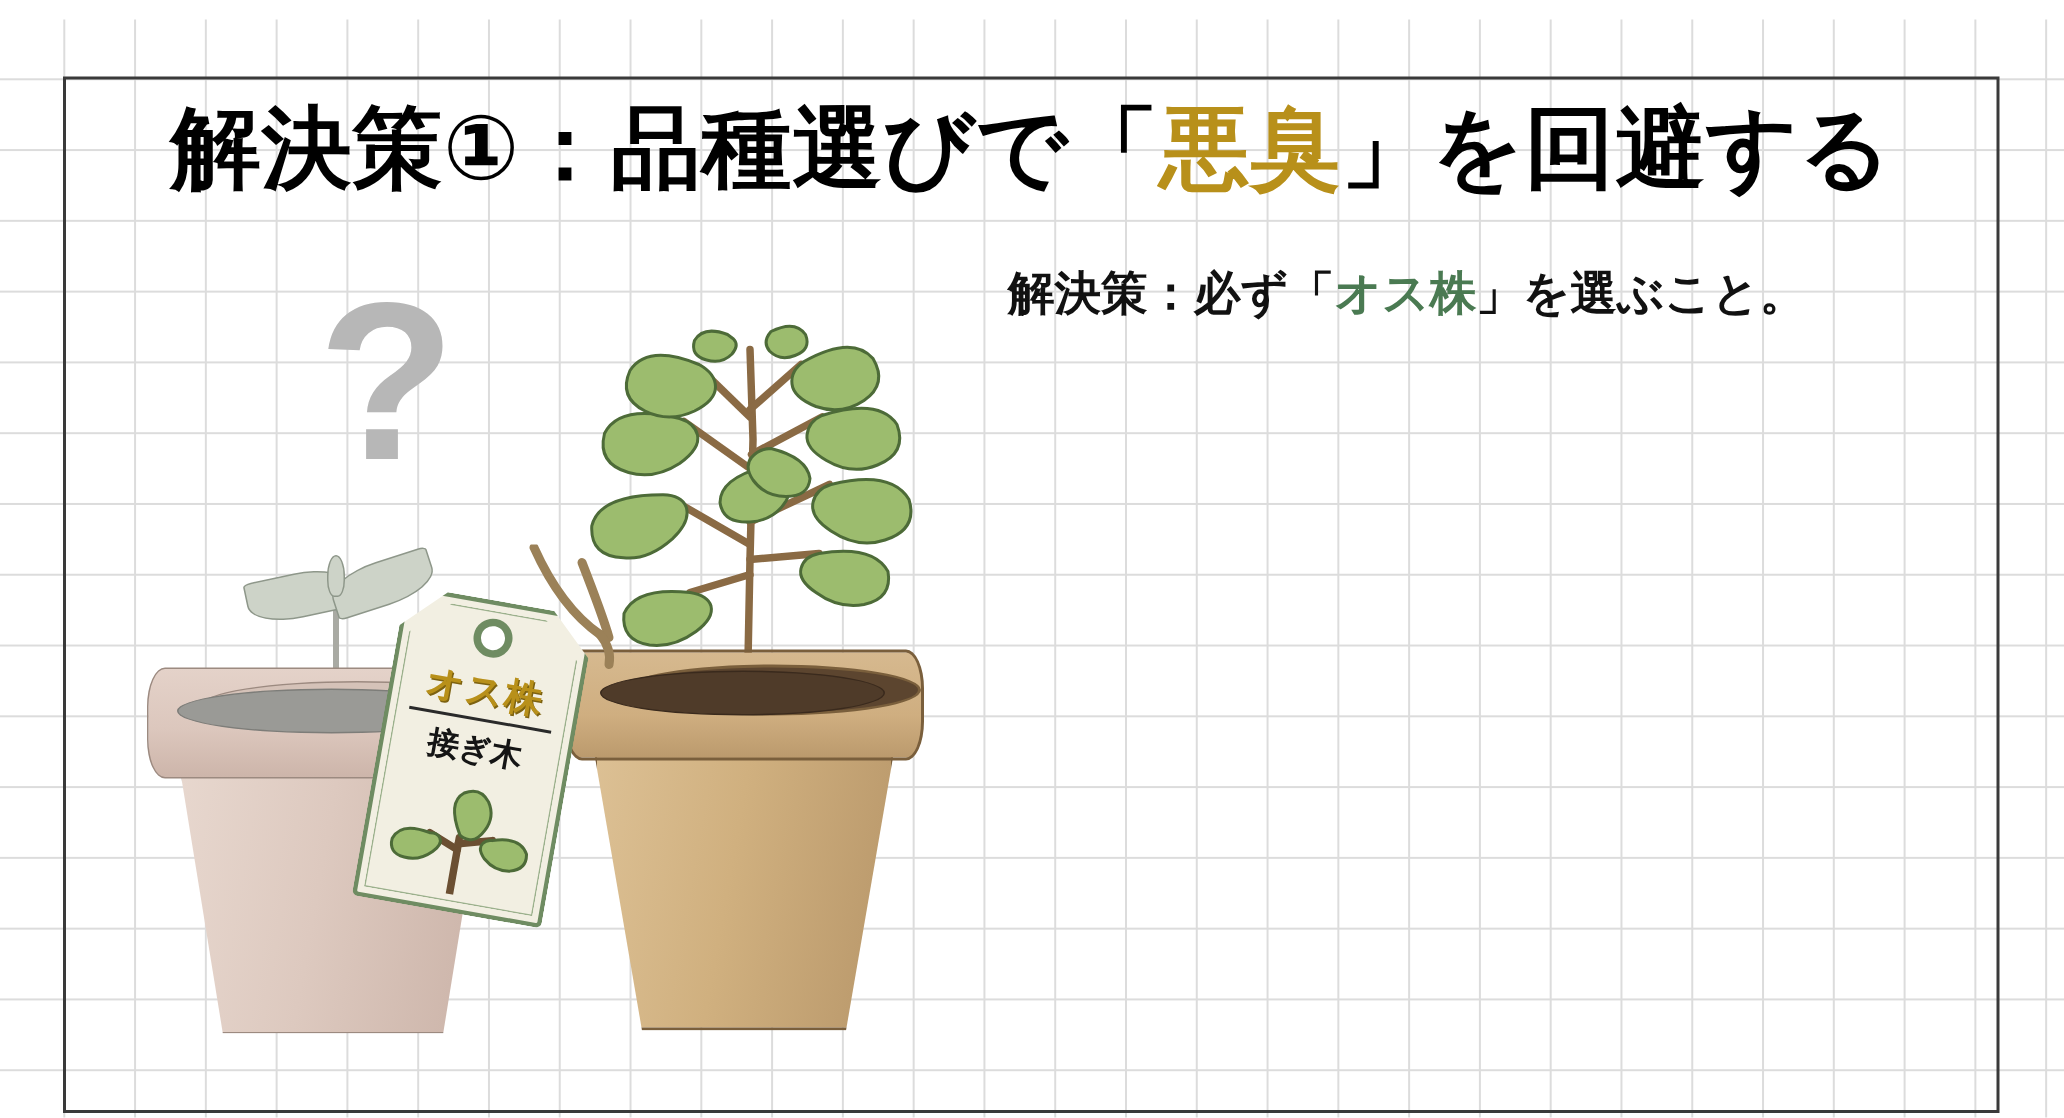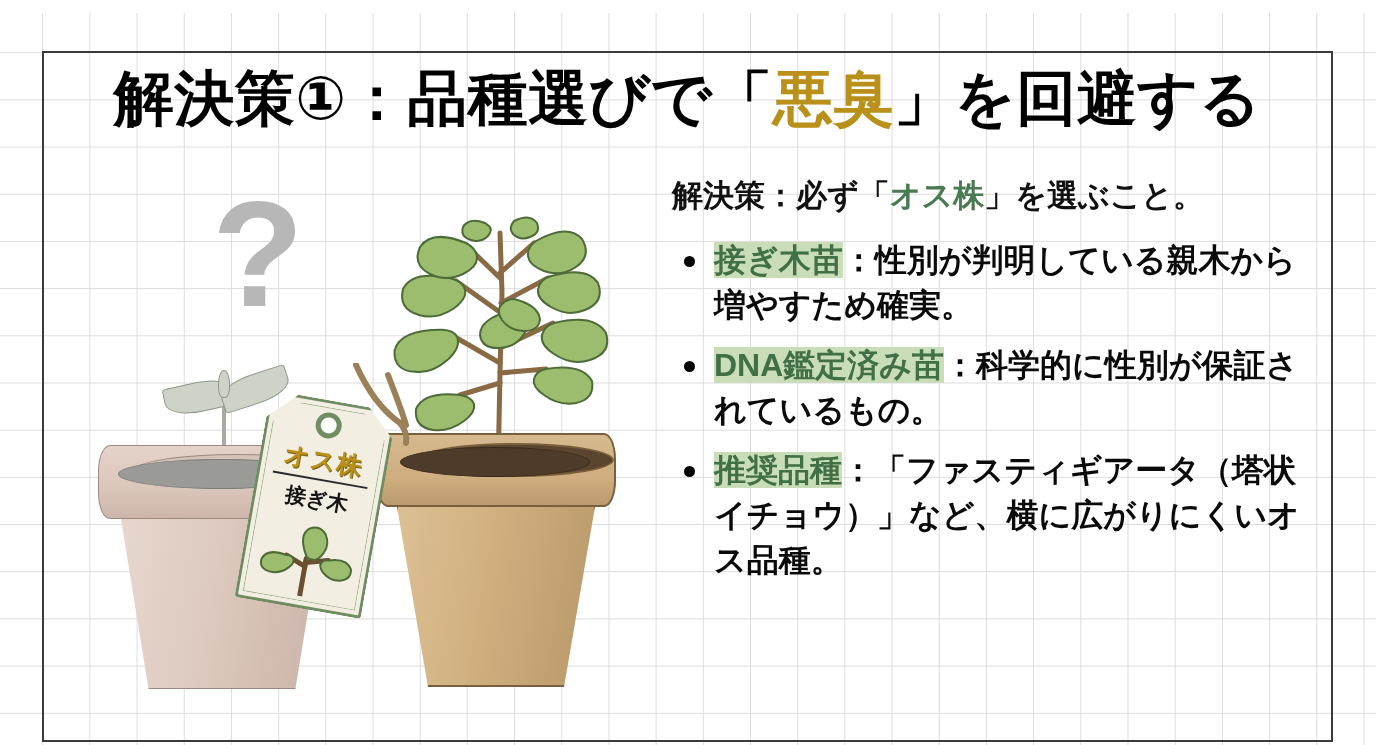--- a/index.html
+++ b/index.html
@@ -322,20 +322,15 @@
           <path d="M72 38 q18 -6 24 5 q2 10 -9 13 q-10 2 -18 -5 q-6 -6 -3 -10 q2 -3 6 -3 z"></path>
         </g>
       </svg>
     </div>
   </div>
 
   <div id="content">
 
     <div id="lead"><span>解決策：必ず「</span><span class="green">オス株</span><span>」を選ぶこと。</span></div>
 
-    <ul id="bullets">
-      <li><span class="term">接ぎ木苗</span><span>：</span><span>性別が判明している親木から増やすため確実。</span></li>
-      <li><span class="term">DNA鑑定済み苗</span><span>：</span><span>科学的に性別が保証されているもの。</span></li>
-      <li><span class="term">推奨品種</span><span>：</span><span>「ファスティギアータ（塔状イチョウ）」など、横に広がりにくいオス品種。</span></li>
-    </ul>
   </div>
 
 </div>
 
 </body></html>

